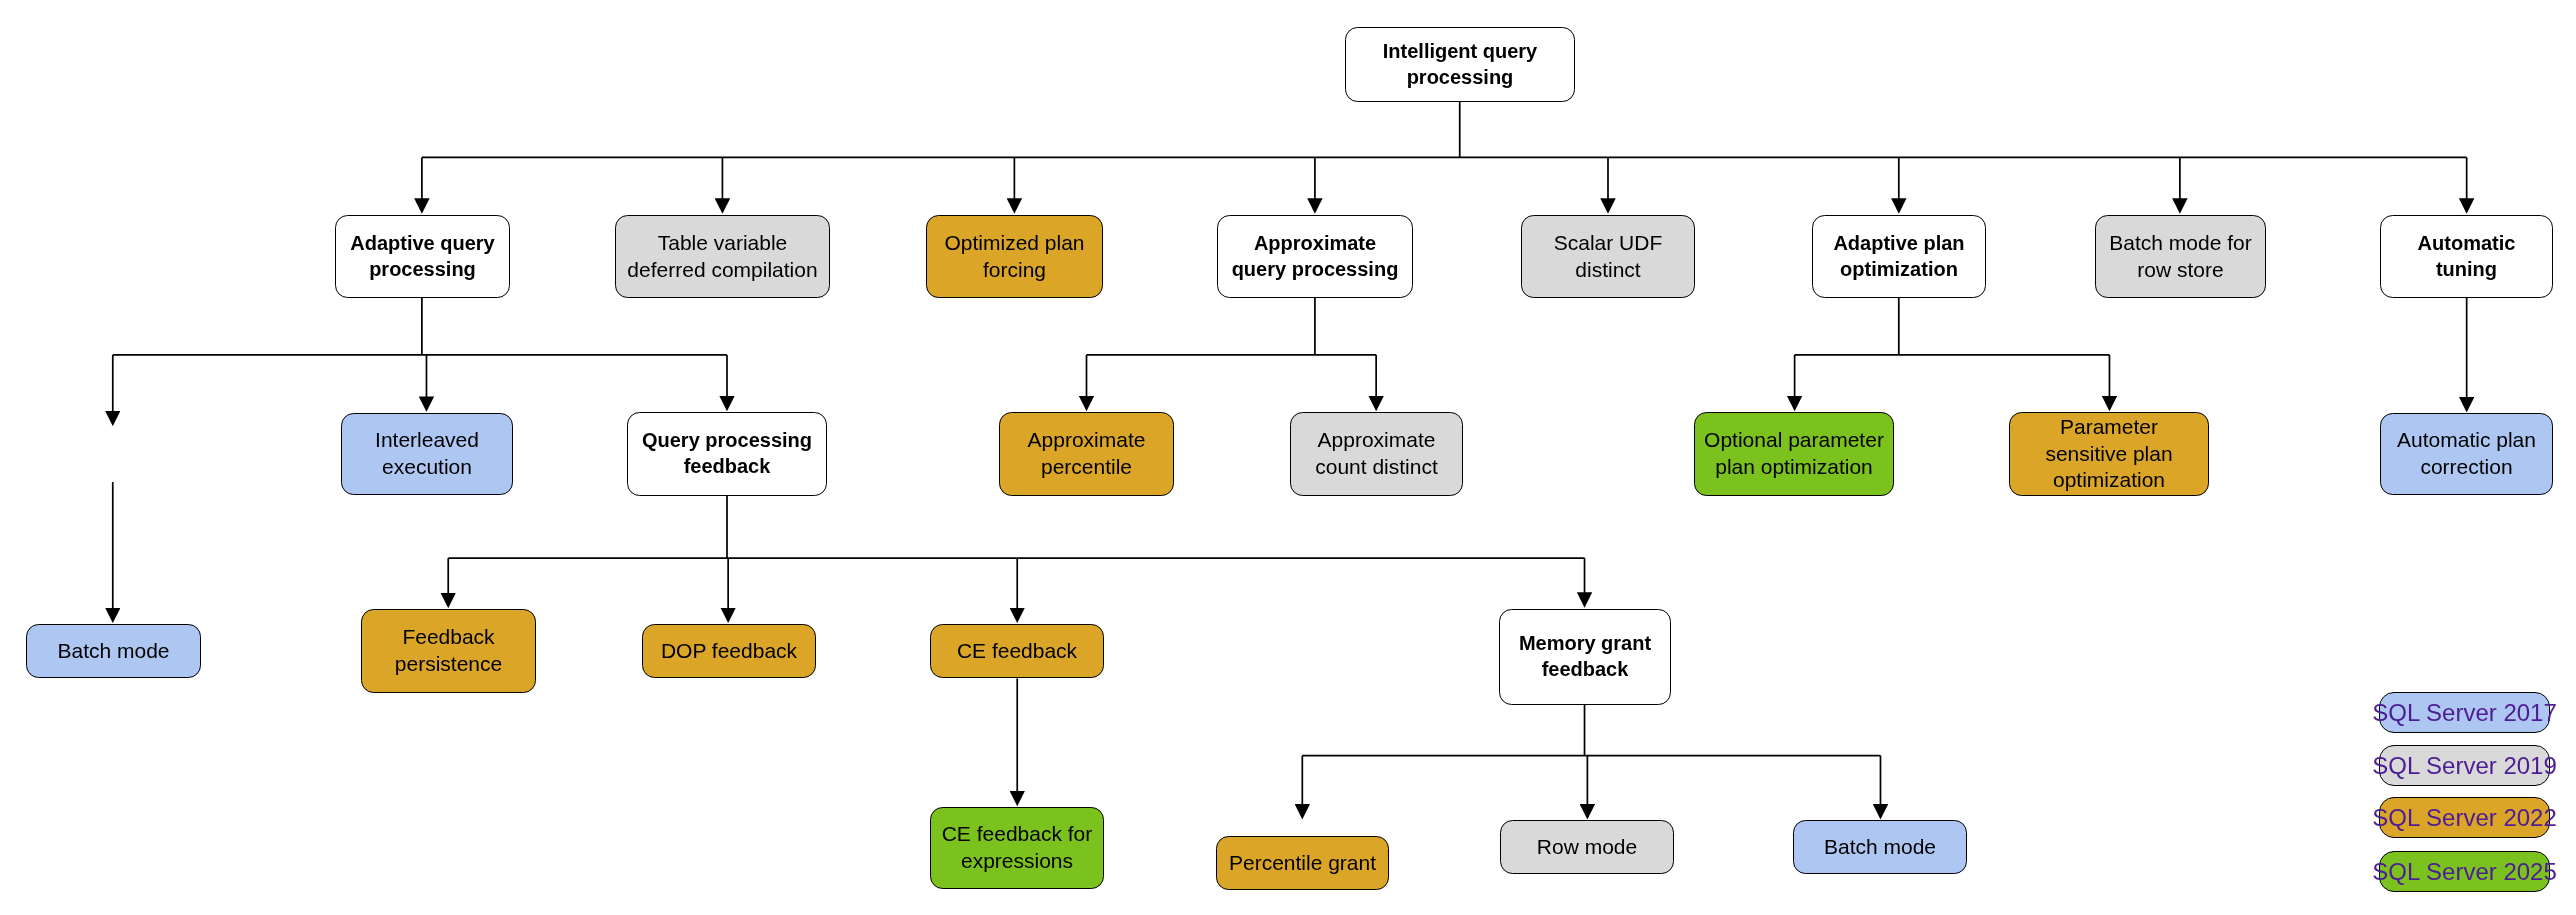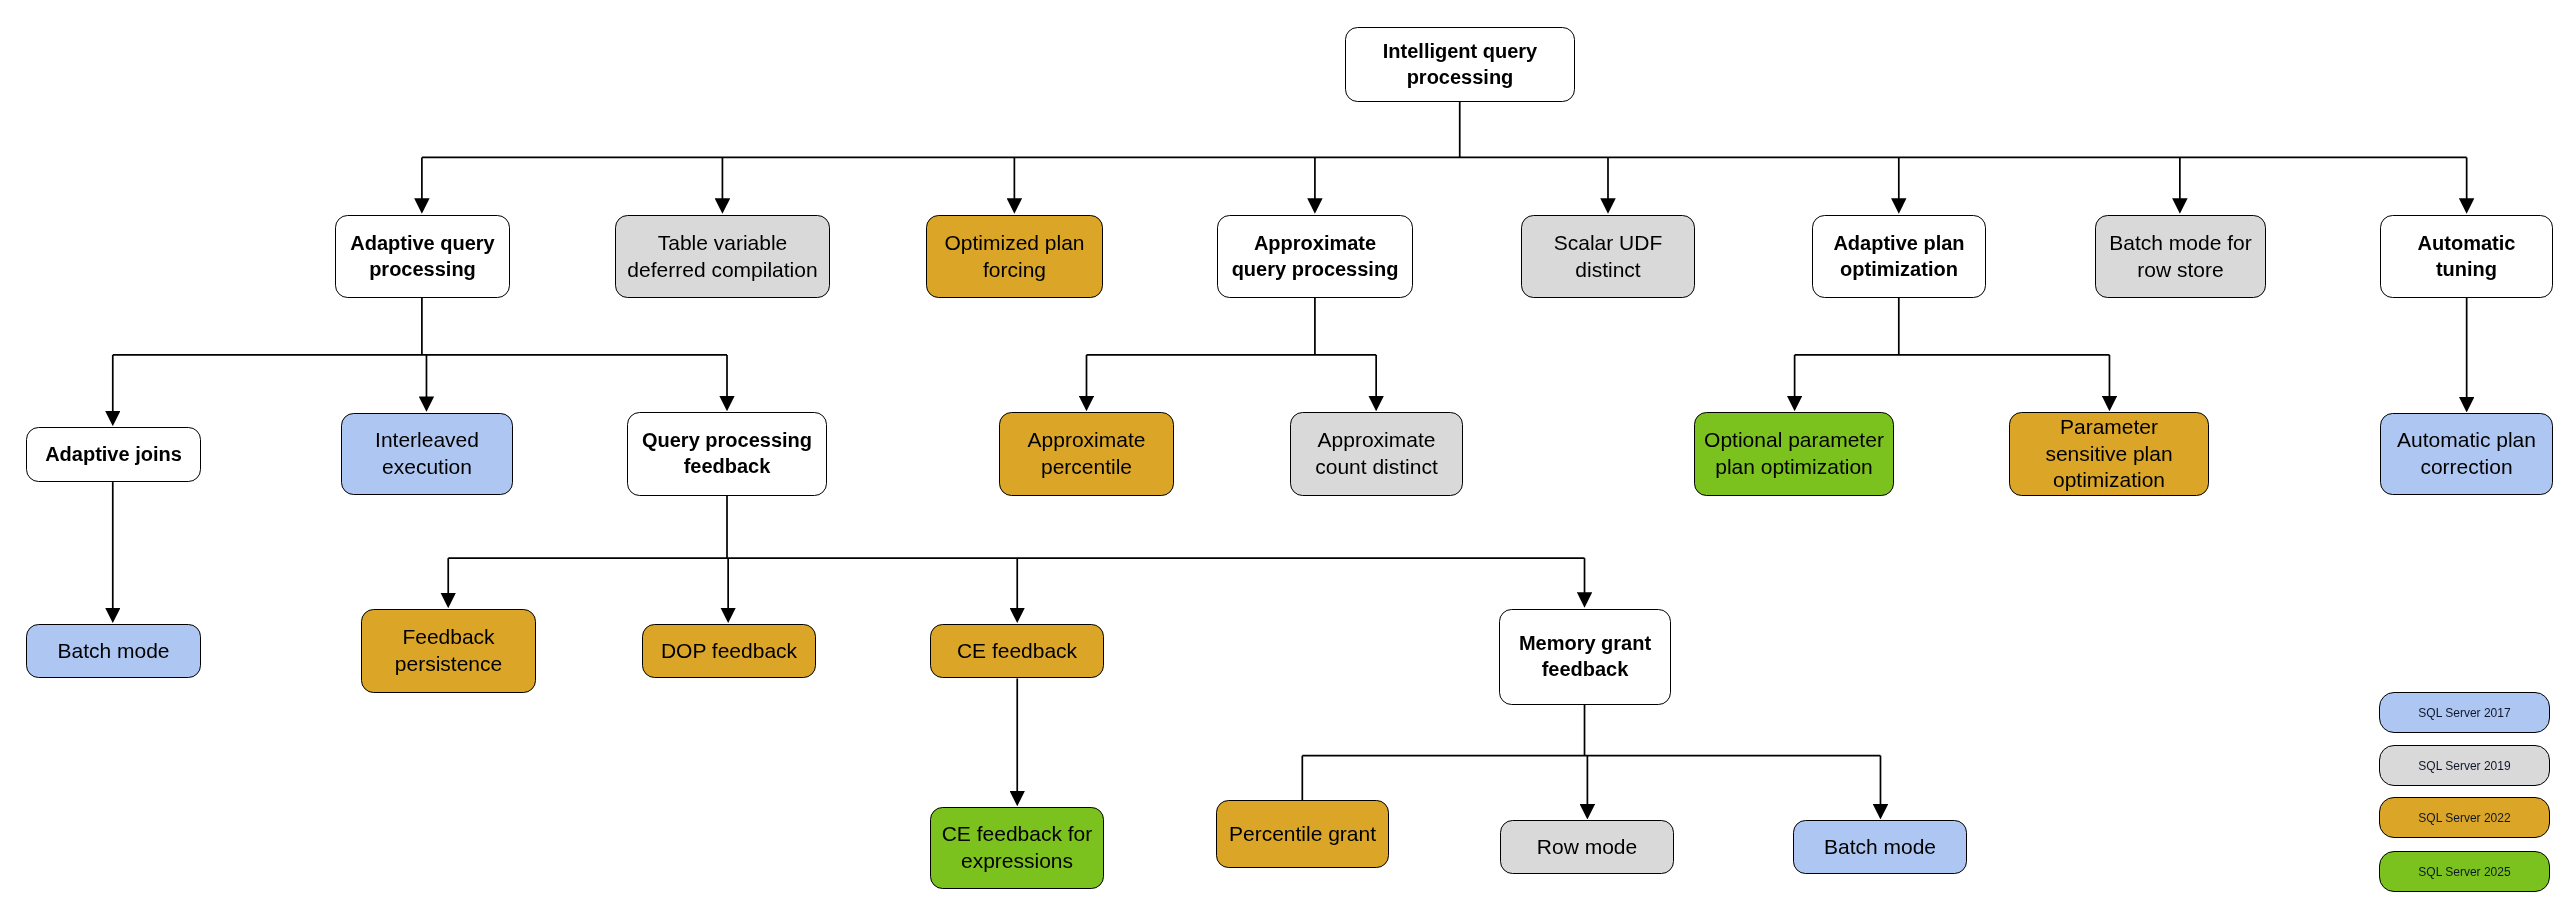--- a/index.html
+++ b/index.html
@@ -29,22 +29,22 @@
   .v2017{background:var(--sql2017);}
   .v2019{background:var(--sql2019);}
   .v2022{background:var(--sql2022);}
   .v2025{background:var(--sql2025);}
   .legend-pill{
     position:absolute;
     box-sizing:border-box;
     display:flex;align-items:center;justify-content:center;
     border:1.7px solid var(--border);
     border-radius:15px;
-    font-size:12px;
-    color:#0f172a;
+    font-size:24px;
+    color:#4c1d95;
     padding:1.1px 4.6px;
     white-space:nowrap;
   }
 </style>
 </head>
 <body>
 
 <div id="canvas">
 
   <svg id="edges" width="2576" height="916" viewBox="0 0 4500 1600">
@@ -102,37 +102,36 @@
 
   <div class="node bold" style="left:335px;top:215px;width:175px;height:83px">Adaptive query processing</div>
   <div class="node v2019" style="left:615px;top:215px;width:215px;height:83px">Table variable deferred compilation</div>
   <div class="node v2022" style="left:926px;top:215px;width:177px;height:83px">Optimized plan forcing</div>
   <div class="node bold" style="left:1217px;top:215px;width:196px;height:83px">Approximate query processing</div>
   <div class="node v2019" style="left:1521px;top:215px;width:174px;height:83px">Scalar UDF distinct</div>
   <div class="node bold" style="left:1812px;top:215px;width:174px;height:83px">Adaptive plan optimization</div>
   <div class="node v2019" style="left:2095px;top:215px;width:171px;height:83px">Batch mode for row store</div>
   <div class="node bold" style="left:2380px;top:215px;width:173px;height:83px">Automatic tuning</div>
 
-  <div class="node bold" style="left:26px;top:427px;width:175px;height:55px">Adaptive joins</div>
   <div class="node v2017" style="left:341px;top:413px;width:172px;height:82px">Interleaved execution</div>
   <div class="node bold" style="left:627px;top:412px;width:200px;height:84px">Query processing feedback</div>
   <div class="node v2022" style="left:999px;top:412px;width:175px;height:84px">Approximate percentile</div>
   <div class="node v2019" style="left:1290px;top:412px;width:173px;height:84px">Approximate count distinct</div>
   <div class="node v2025" style="left:1694px;top:412px;width:200px;height:84px">Optional parameter plan optimization</div>
   <div class="node v2022" style="left:2009px;top:412px;width:200px;height:84px">Parameter sensitive plan optimization</div>
   <div class="node v2017" style="left:2380px;top:413px;width:173px;height:82px">Automatic plan correction</div>
 
   <div class="node v2017" style="left:26px;top:624px;width:175px;height:54px">Batch mode</div>
   <div class="node v2022" style="left:361px;top:609px;width:175px;height:84px">Feedback persistence</div>
   <div class="node v2022" style="left:642px;top:624px;width:174px;height:54px">DOP feedback</div>
   <div class="node v2022" style="left:930px;top:624px;width:174px;height:54px">CE feedback</div>
   <div class="node bold" style="left:1499px;top:609px;width:172px;height:96px">Memory grant feedback</div>
 
   <div class="node v2025" style="left:930px;top:807px;width:174px;height:82px">CE feedback for expressions</div>
-  <div class="node v2022" style="left:1216px;top:800px;width:173px;height:68px">Percentile grant</div>
+  <div class="node v2022" style="left:1216px;top:836px;width:173px;height:54px">Percentile grant</div>
   <div class="node v2019" style="left:1500px;top:820px;width:174px;height:54px">Row mode</div>
   <div class="node v2017" style="left:1793px;top:820px;width:174px;height:54px">Batch mode</div>
 
   <div>
     <div class="legend-pill v2017" style="left:2379px;top:692px;width:171px;height:41px">SQL Server 2017</div>
     <div class="legend-pill v2019" style="left:2379px;top:745px;width:171px;height:41px">SQL Server 2019</div>
     <div class="legend-pill v2022" style="left:2379px;top:797px;width:171px;height:41px">SQL Server 2022</div>
     <div class="legend-pill v2025" style="left:2379px;top:851px;width:171px;height:41px">SQL Server 2025</div>
   </div>
 

